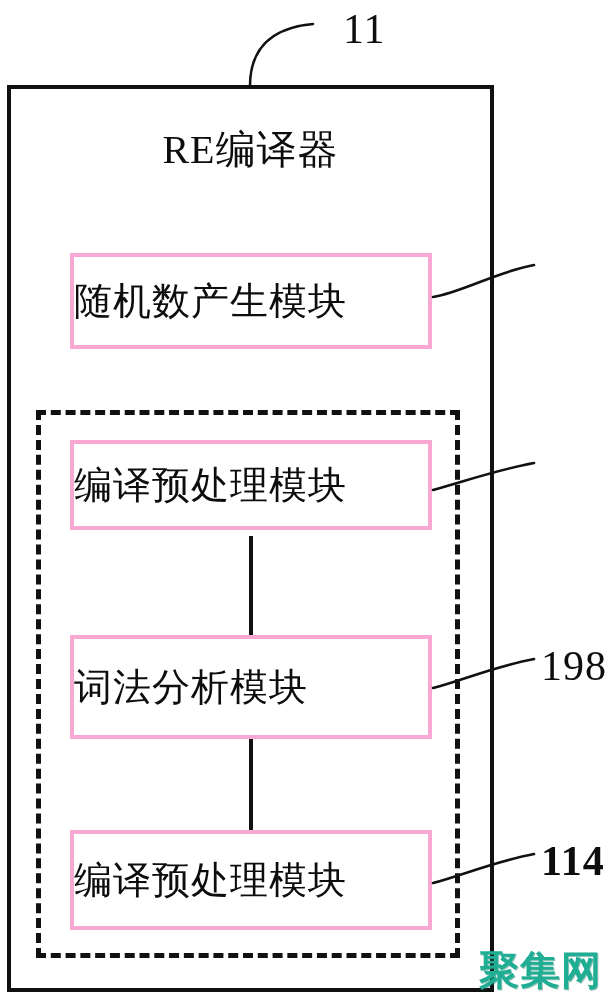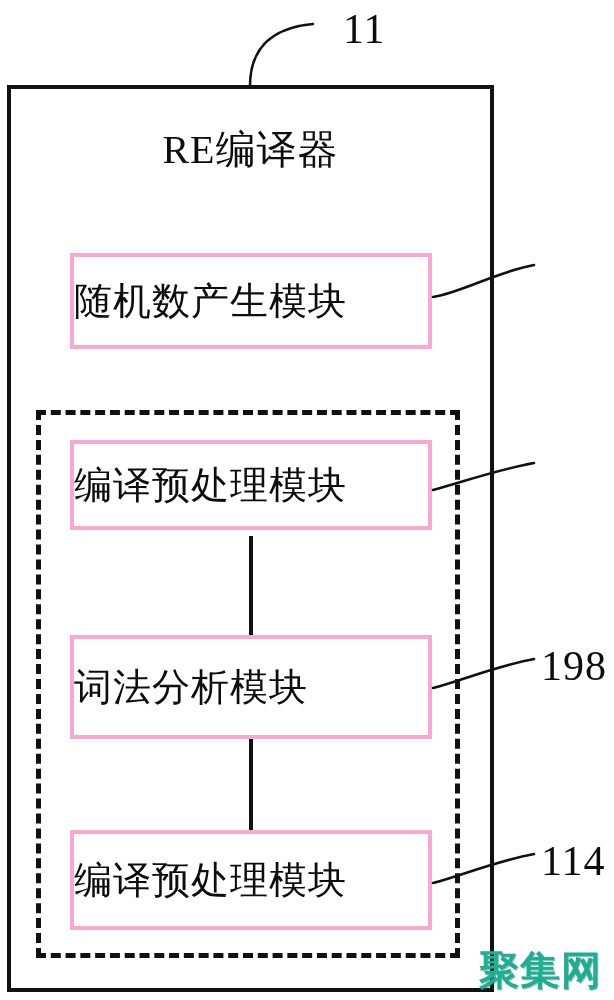--- a/index.html
+++ b/index.html
@@ -93,21 +93,21 @@
     line-height: 1;
     color: #0d0d0d;
     letter-spacing: 1px;
     font-family: "Liberation Serif", "DejaVu Serif", serif;
     white-space: nowrap;
   }
   #ref-11  { left: 343px; top: 8px; }
   #ref-111 { left: 541px; top: 251px; }
   #ref-112 { left: 541px; top: 449px; }
   #ref-113 { left: 541px; top: 645px; }
-  #ref-114 { left: 541px; top: 840px; }
+  #ref-114 { left: 541px; top: 840px; font-weight: bold; }
 
   
   #leaders {
     position: absolute;
     left: 0;
     top: 0;
     width: 614px;
     height: 1000px;
     pointer-events: none;
   }

